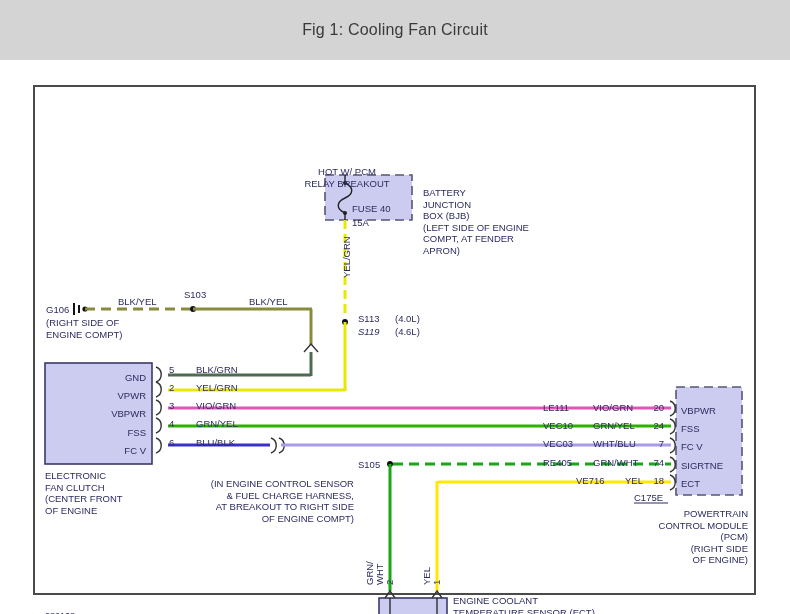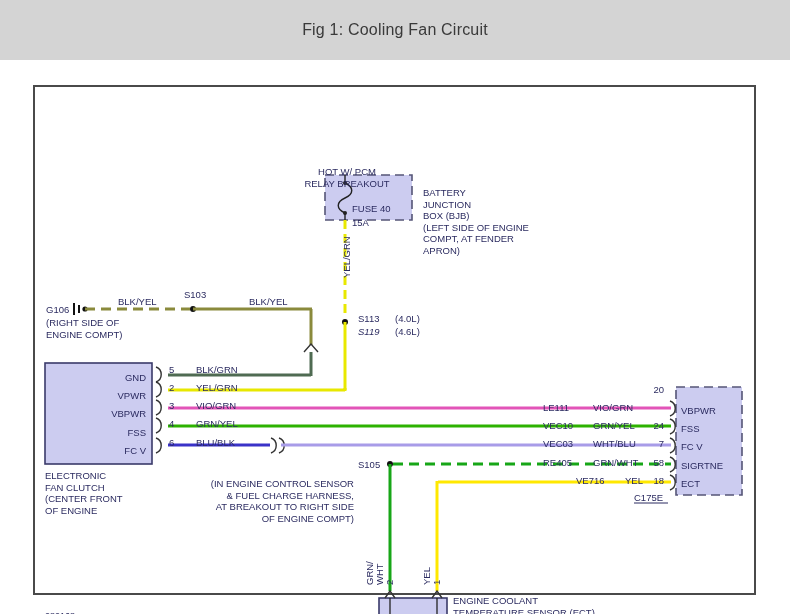--- a/index.html
+++ b/index.html
@@ -159,33 +159,38 @@
   <div class="lbl" style="left:543px;top:378px;">VEC03</div>
   <div class="lbl" style="left:543px;top:397px;">RE405</div>
   <div class="lbl" style="left:576px;top:415px;">VE716</div>
 
   <div class="lbl" style="left:593px;top:342px;">VIO/GRN</div>
   <div class="lbl" style="left:593px;top:360px;">GRN/YEL</div>
   <div class="lbl" style="left:593px;top:378px;">WHT/BLU</div>
   <div class="lbl" style="left:593px;top:397px;">GRN/WHT</div>
   <div class="lbl" style="left:625px;top:415px;">YEL</div>
 
-  <div class="lbl rt" style="left:640px;top:324px;width:24px;text-align:right;">20</div>
+  <div class="lbl rt" style="left:640px;top:342px;width:24px;text-align:right;">20</div>
   <div class="lbl rt" style="left:640px;top:360px;width:24px;">24</div>
   <div class="lbl rt" style="left:640px;top:378px;width:24px;">7</div>
-  <div class="lbl rt" style="left:640px;top:397px;width:24px;">58</div>
+  <div class="lbl rt" style="left:640px;top:397px;width:24px;">74</div>
   <div class="lbl rt" style="left:640px;top:415px;width:24px;">18</div>
 
   <div class="lbl" style="left:681px;top:345px;">VBPWR</div>
   <div class="lbl" style="left:681px;top:363px;">FSS</div>
   <div class="lbl" style="left:681px;top:381px;">FC V</div>
   <div class="lbl" style="left:681px;top:400px;">SIGRTNE</div>
   <div class="lbl" style="left:681px;top:418px;">ECT</div>
 
   <div class="lbl" style="left:634px;top:432px;">C175E</div>
+  <div class="lbl rt" style="left:620px;top:448px;width:128px;">POWERTRAIN
+CONTROL MODULE
+(PCM)
+(RIGHT SIDE
+OF ENGINE)</div>
 
   <div class="vert" style="left:364px;top:525px;">GRN/</div>
   <div class="vert" style="left:374px;top:525px;">WHT</div>
   <div class="vert" style="left:384px;top:525px;">2</div>
   <div class="vert" style="left:421px;top:525px;">YEL</div>
   <div class="vert" style="left:431px;top:525px;">1</div>
 
   <div class="lbl" style="left:453px;top:535px;">ENGINE COOLANT
 TEMPERATURE SENSOR (ECT)
 (4.0L)

